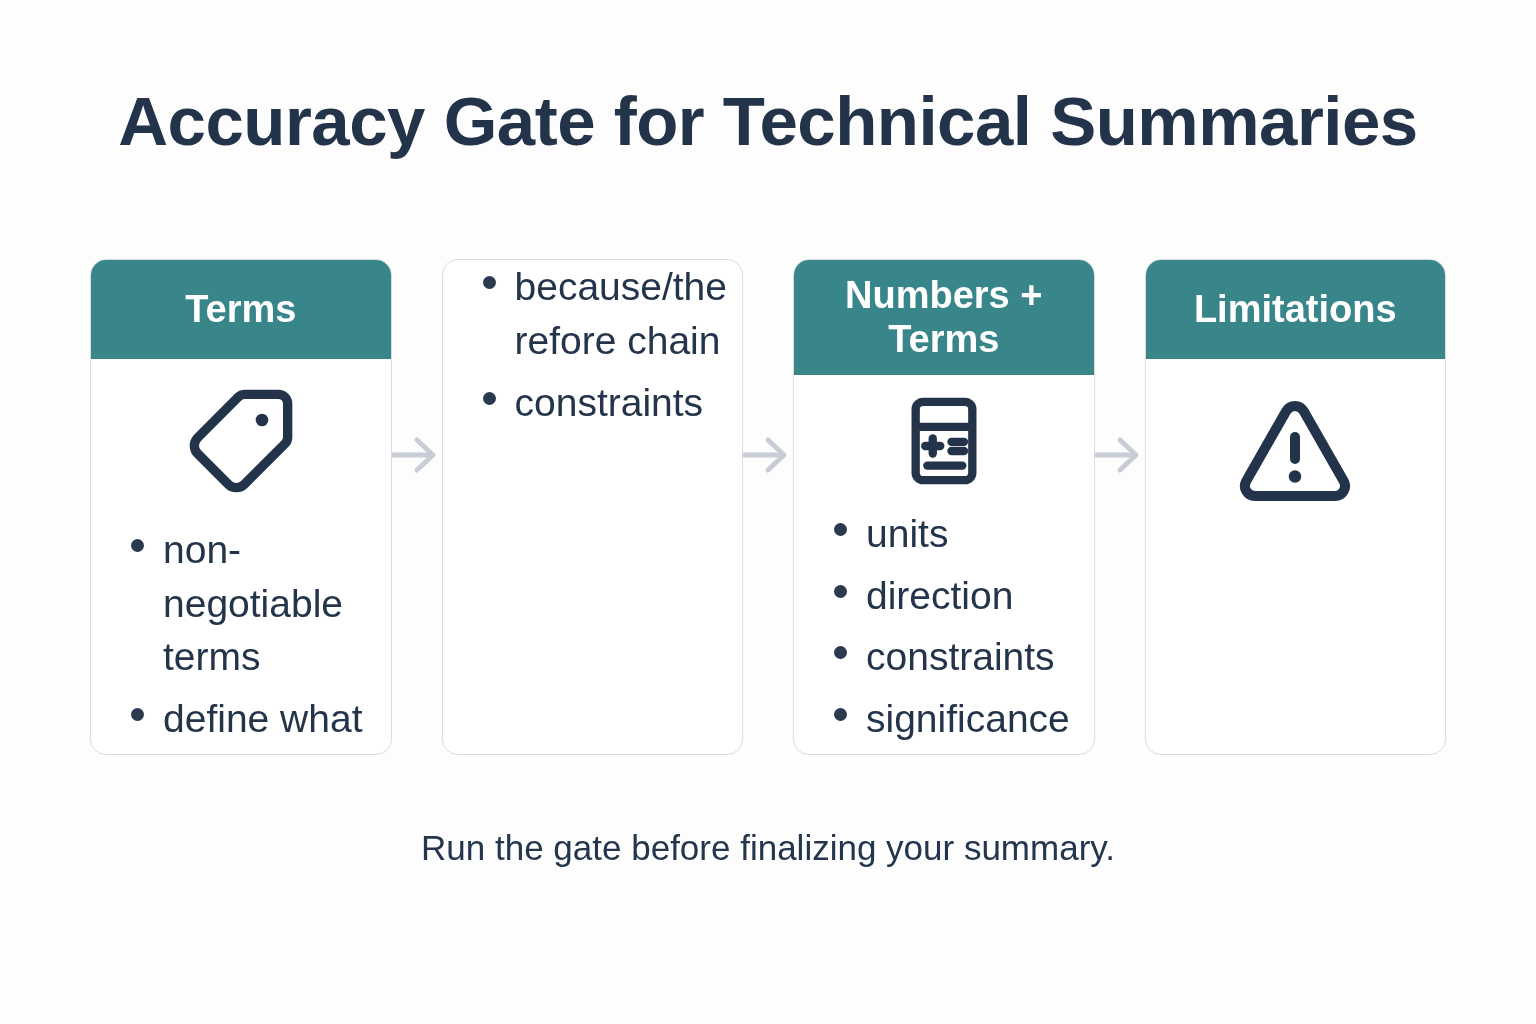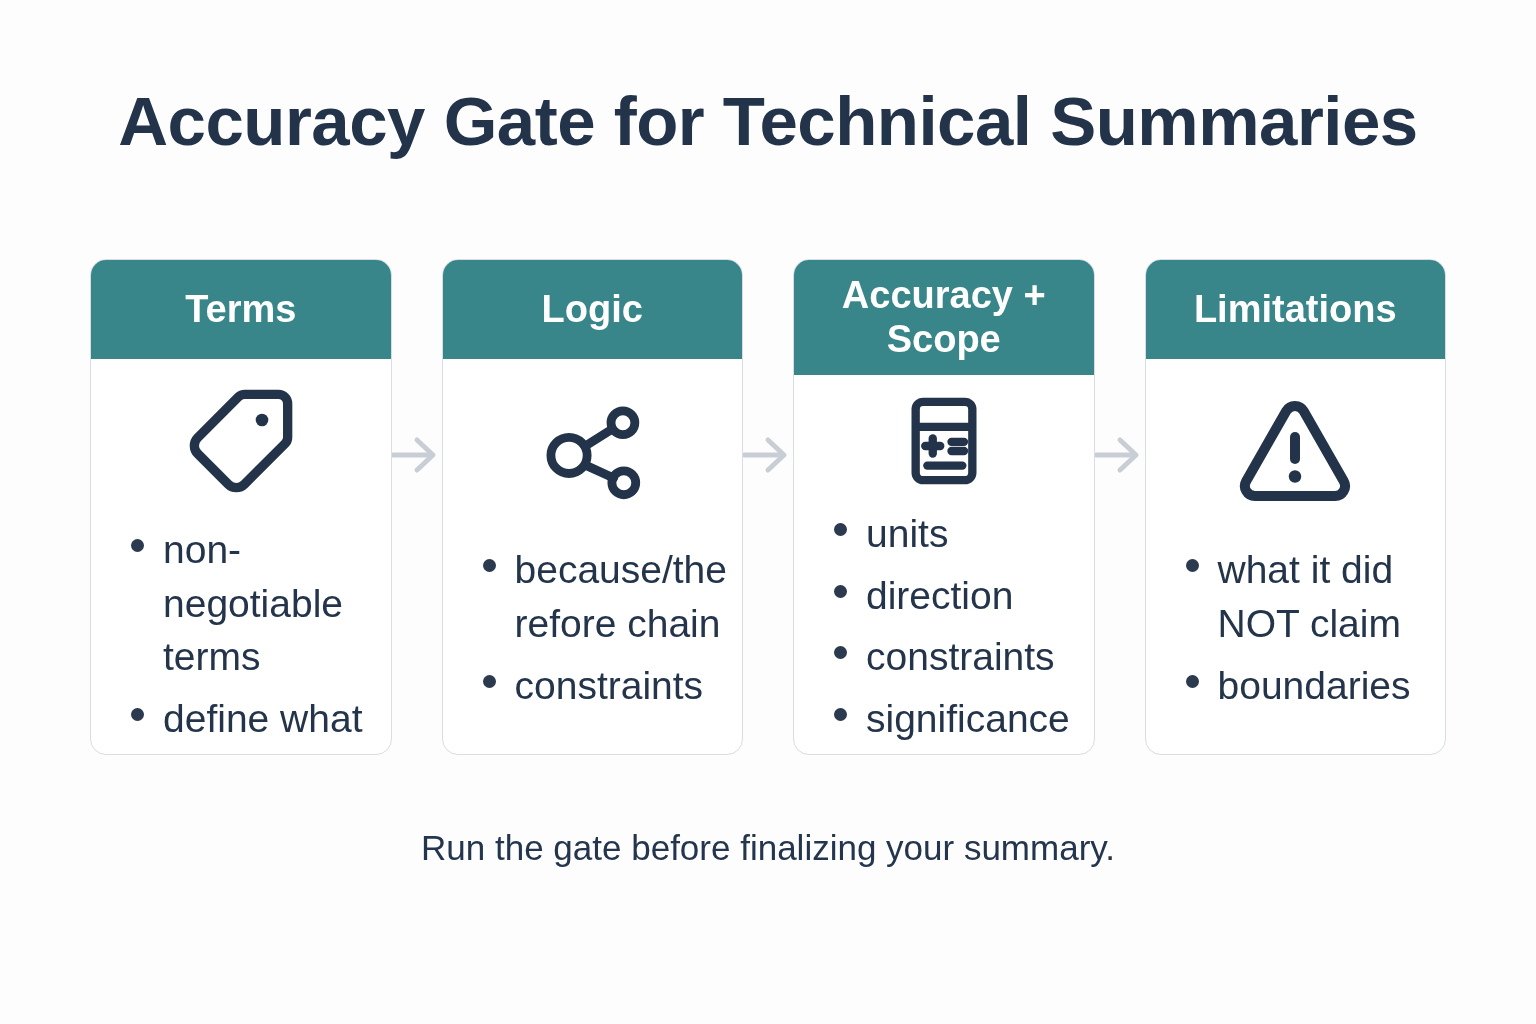--- a/index.html
+++ b/index.html
@@ -134,50 +134,36 @@
   </div>
 
   <div class="gap-arrow">
     <svg width="50" height="44" viewBox="0 0 50 44" fill="none" stroke="currentColor" stroke-width="5" stroke-linecap="round" stroke-linejoin="round">
       <line x1="1" y1="22" x2="38" y2="22"></line>
       <polyline points="25,7 41,22 25,37"></polyline>
     </svg>
   </div>
 
   <div class="card">
-    <div class="card-top">
-      <div class="card-header">Logic</div>
-      <div class="icon-box">
-        <span>
-          <svg width="106" height="106" viewBox="0 0 24 24" fill="none" stroke="currentColor" stroke-width="2" stroke-linecap="round">
-            <circle cx="6.8" cy="13" r="4.1"></circle>
-            <circle cx="19" cy="5.6" r="2.7"></circle>
-            <circle cx="19.2" cy="19.2" r="2.7"></circle>
-            <line x1="10.4" y1="10.9" x2="16.6" y2="7"></line>
-            <line x1="10.5" y1="15.2" x2="16.9" y2="18.1"></line>
-          </svg>
-        </span>
-      </div>
-    </div>
     <ul class="bullets">
       <li>because/therefore chain</li>
       <li>constraints</li>
     </ul>
   </div>
 
   <div class="gap-arrow">
     <svg width="50" height="44" viewBox="0 0 50 44" fill="none" stroke="currentColor" stroke-width="5" stroke-linecap="round" stroke-linejoin="round">
       <line x1="1" y1="22" x2="38" y2="22"></line>
       <polyline points="25,7 41,22 25,37"></polyline>
     </svg>
   </div>
 
   <div class="card">
     <div class="card-top">
-      <div class="card-header">Accuracy + Scope</div>
+      <div class="card-header">Numbers + Terms</div>
       <div class="icon-box">
         <span>
           <svg width="100" height="104" viewBox="0 0 24 24" fill="none" stroke="currentColor" stroke-width="2" stroke-linecap="round">
             <rect x="5.2" y="2.6" width="13.6" height="18.8" rx="1.8"></rect>
             <line x1="5.4" y1="8.6" x2="18.6" y2="8.6"></line>
             <line x1="9.3" y1="11.4" x2="9.3" y2="15"></line>
             <line x1="7.5" y1="13.2" x2="11.1" y2="13.2"></line>
             <line x1="13.8" y1="12.2" x2="16.8" y2="12.2"></line>
             <line x1="13.8" y1="14.4" x2="16.8" y2="14.4"></line>
             <line x1="8" y1="17.9" x2="16.4" y2="17.9"></line>
@@ -206,21 +192,17 @@
       <div class="icon-box">
         <span>
           <svg width="122" height="110" viewBox="0 0 24 22" fill="none" stroke="currentColor" stroke-width="2" stroke-linecap="round" stroke-linejoin="round">
             <path d="m21.73 17-8-14a2 2 0 0 0-3.48 0l-8 14A2 2 0 0 0 4 20h16a2 2 0 0 0 1.73-3Z"></path>
             <line x1="12" y1="8.2" x2="12" y2="12.6"></line>
             <circle cx="12" cy="16.1" r="1.25" fill="currentColor" stroke="none"></circle>
           </svg>
         </span>
       </div>
     </div>
-    <ul class="bullets">
-      <li>what it did NOT claim</li>
-      <li>boundaries</li>
-    </ul>
   </div>
 
 </div>
 
 <p class="footer-note">Run the gate before finalizing your summary.</p>
 
 </body></html>

